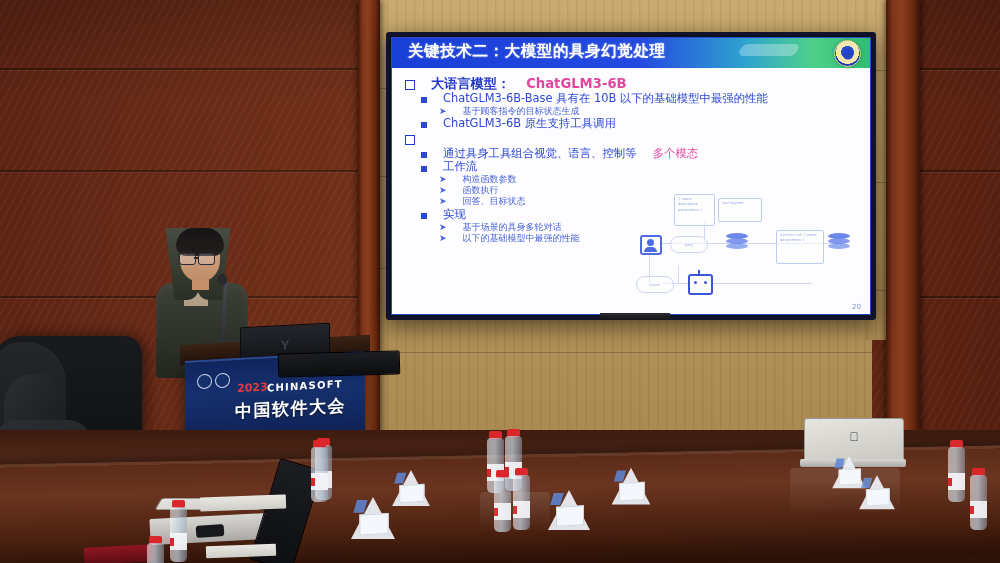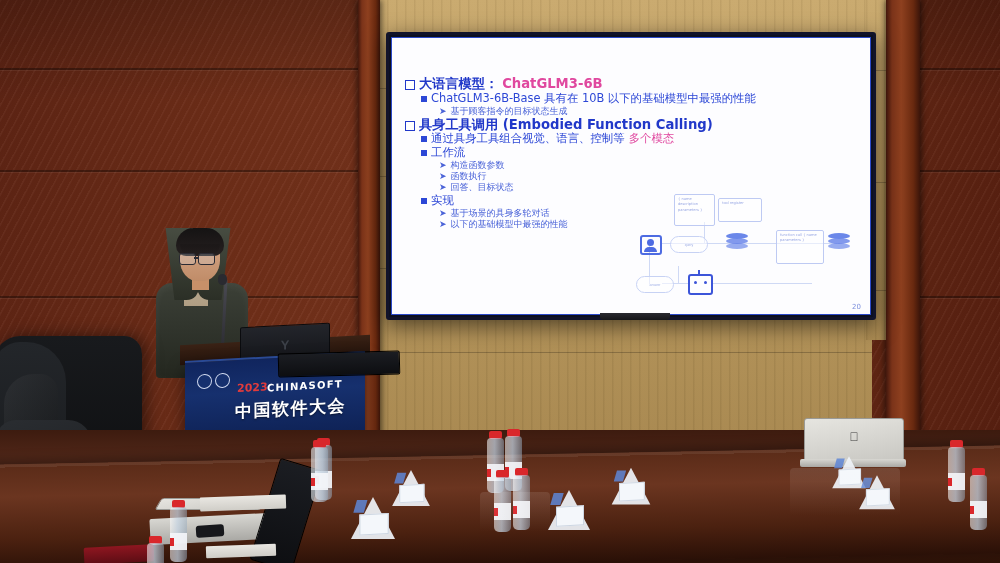--- a/index.html
+++ b/index.html
@@ -66,26 +66,26 @@
     position:absolute;right:9px;top:2px;width:25px;height:25px;border-radius:50%;
     background:radial-gradient(circle at 50% 45%, #2b4fd0 0 34%, #f4e7b0 35% 62%, #1d3fb8 63% 82%, #e8dca4 83% 100%);
     border:1px solid #dccf90;box-shadow:0 0 3px rgba(0,0,0,.3);
   }
   .emblem-core{position:absolute;left:50%;top:50%;transform:translate(-50%,-50%);
     width:11px;height:11px;border-radius:50%;background:#2444c4;}
 
   .slide-body{position:absolute;left:0;right:0;top:32px;bottom:0;padding:5px 10px 0 13px;}
 
   .l1,.l2,.l3{
-    display:flex;align-items:flex-start;gap:4px;
+    display:flex;align-items:flex-start;gap:16px;
     font-family:"DejaVu Sans","Liberation Sans",sans-serif;
     line-height:1.0;white-space:nowrap;
   }
   .l1{font-size:13.2px;color:#2138c9;font-weight:bold;margin:2px 0 2px 0;}
-  .l2{font-size:11.4px;color:#2c47d6;margin:2.5px 0 2.5px 16px;}
+  .l2{font-size:11.4px;color:#2c47d6;margin:2.5px 0 2.5px 16px;align-items:center;}
   .l3{font-size:9px;color:#4a63d8;margin:2px 0 2px 34px;}
 
   .bx1{display:inline-block;width:8px;height:8px;border:1.7px solid #2138c9;background:#fff;margin-top:3px;flex:none;}
   .bx2{display:inline-block;width:6px;height:6px;background:#2c47d6;margin-top:3px;flex:none;}
   .ar3{display:inline-block;color:#4a63d8;font-size:9px;margin-top:0px;flex:none;}
   .pink{color:#e0489f;}
   .txt{display:inline-block;}
 
   
   .diagram{position:absolute;right:6px;bottom:16px;width:232px;height:110px;opacity:.92;}
@@ -246,43 +246,52 @@
     <div class="pseam" style="top:182px;"></div>
     <div class="pseam" style="top:290px;"></div>
   </div>
 
   <div class="pillar" style="left:358px;top:0;width:22px;height:440px;"></div>
   <div class="pillar" style="left:886px;top:0;width:34px;height:440px;"></div>
 
   <div id="tv">
     <div class="slide">
 
+      <div class="slide-banner">
+        <div class="slide-title">关键技术二：大模型的具身幻觉处理</div>
+        <div class="emblem">
+          <div class="emblem-core"></div>
+        </div>
+      </div>
 
       <div class="slide-body">
 
         <div class="l1">
           <span class="bx1"></span>
           <span class="txt">大语言模型：</span>
           <span class="txt pink">ChatGLM3-6B</span>
         </div>
 
         <div class="l2">
           <span class="bx2"></span>
           <span class="txt">ChatGLM3-6B-Base 具有在 10B 以下的基础模型中最强的性能</span>
         </div>
 
         <div class="l3">
           <span class="ar3">➤</span>
           <span class="txt">基于顾客指令的目标状态生成</span>
         </div>
 
+        <div class="l2">
+          <span class="bx2"></span>
+          <span class="txt">ChatGLM3-6B 原生支持工具调用</span>
+        </div>
 
         <div class="l1">
           <span class="bx1"></span>
-          <span class="txt">具身工具调用 (Embodied Function Calling)</span>
         </div>
 
         <div class="l2">
           <span class="bx2"></span>
           <span class="txt">通过具身工具组合视觉、语言、控制等 </span>
           <span class="txt pink">多个模态</span>
         </div>
 
         <div class="l2">
           <span class="bx2"></span>

